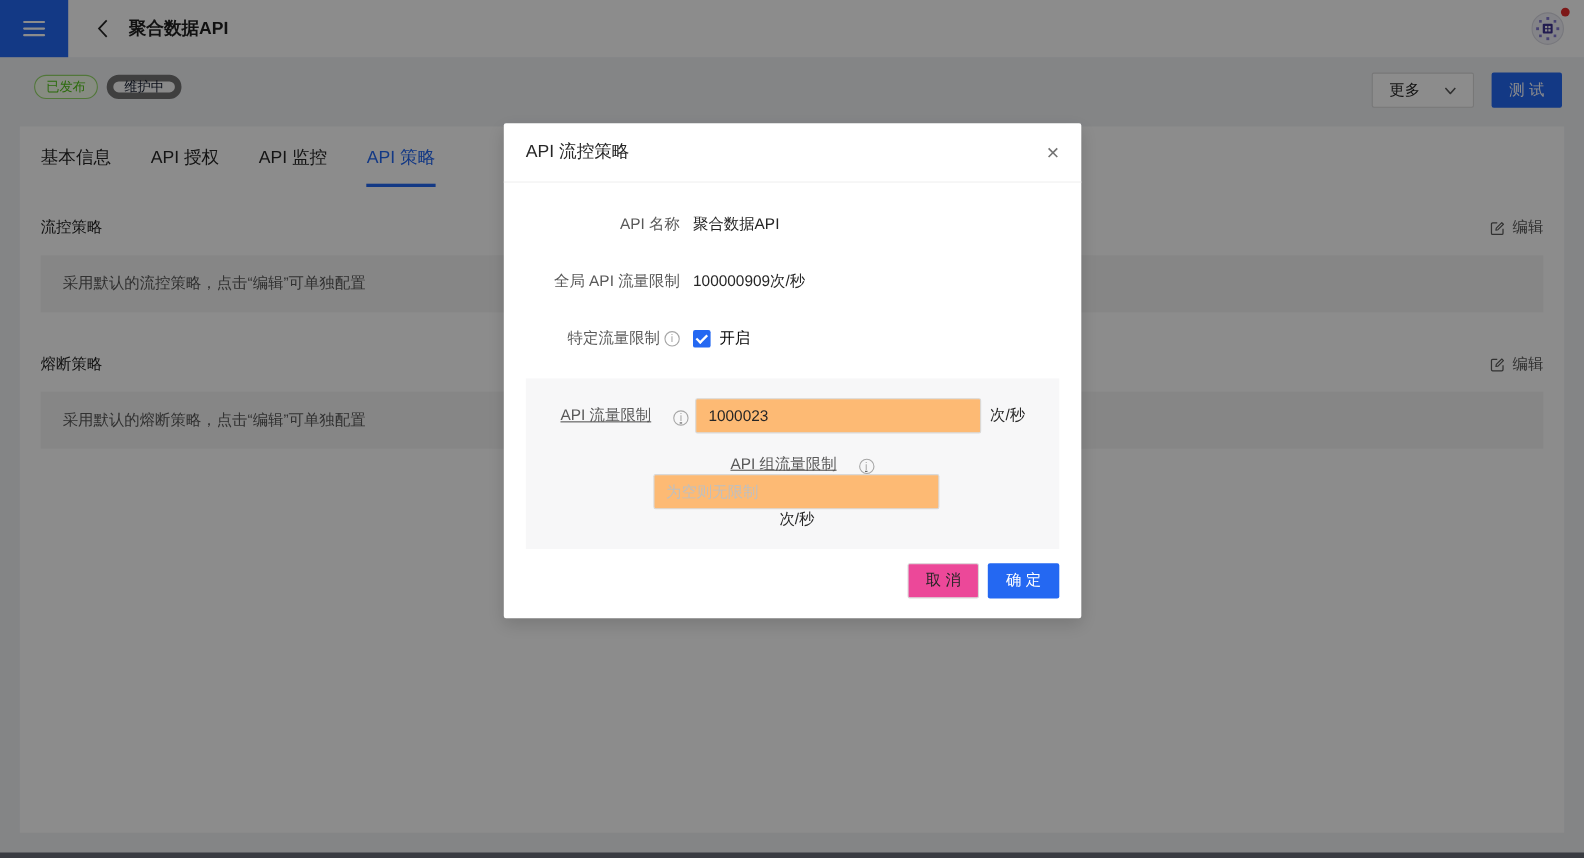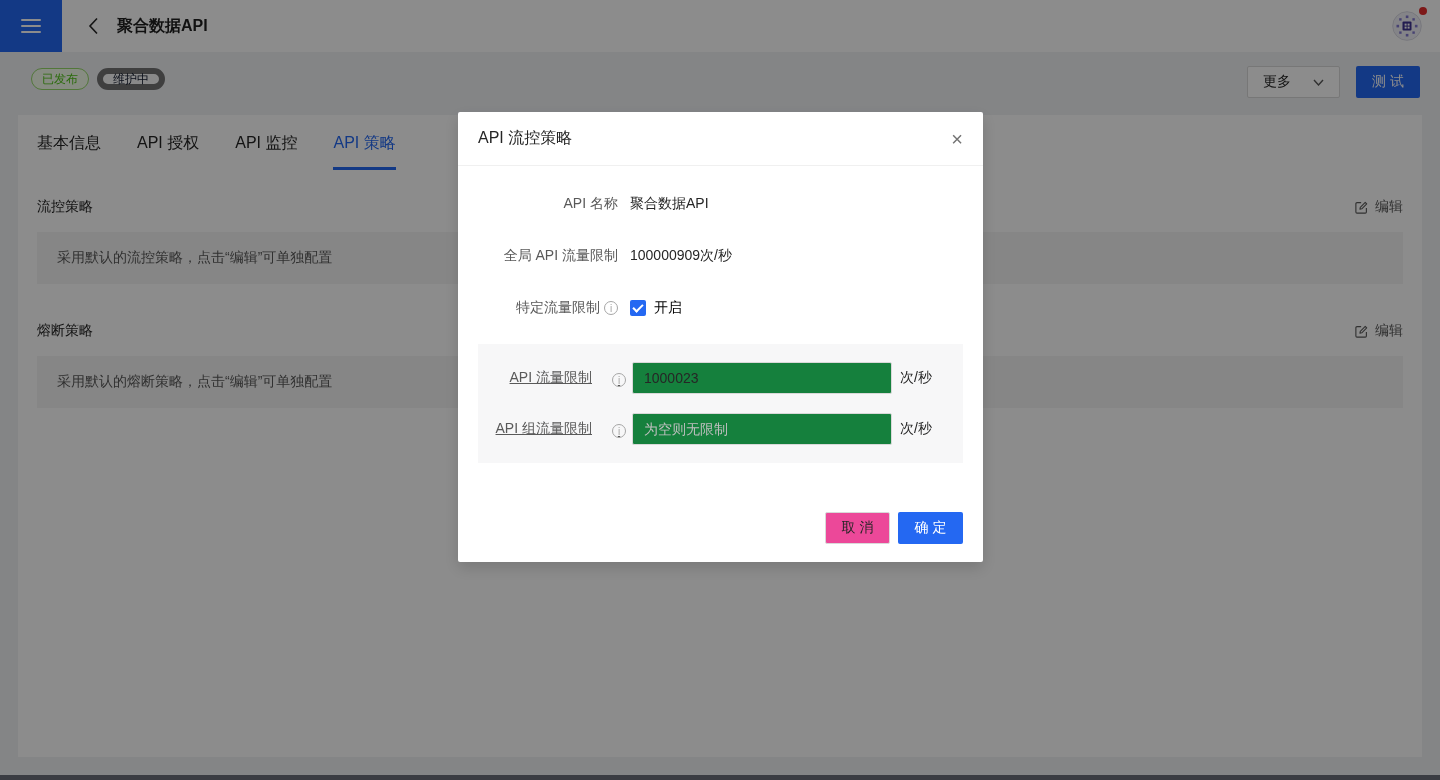--- a/index.html
+++ b/index.html
@@ -53,23 +53,23 @@
   .m-row { display:flex; align-items:center; min-height:32px; margin-bottom:20px; }
   .m-label { width:140px; flex:none; display:inline-flex; justify-content:flex-end; align-items:center; gap:4px; font-size:14px; color:#595959; text-align:right; }
   .m-value { margin-left:12px; font-size:14px; color:#262626; }
   .info-icon { width:14px; height:14px; flex:none; border:1px solid #a6a6a6; border-radius:50%; color:#a6a6a6; font-size:10px; font-style:normal; display:inline-flex; align-items:center; justify-content:center; }
   .checkbox { width:16px; height:16px; margin-left:12px; background:#2468f2; border-radius:2px; position:relative; cursor:pointer; flex:none; }
   .checkbox::after { content:""; position:absolute; left:5px; top:2px; width:4px; height:8px; border:solid #fff; border-width:0 2px 2px 0; transform:rotate(45deg); }
   .toggle-label { margin-left:8px; font-size:14px; color:#000000; }
 
   .panel { background:#f7f7f8; padding:18px 0; }
   .p-row { display:flex; align-items:center; }
-  .p-row + .p-row { margin-top:19px; }
+  .p-row + .p-row { margin-top:19px;flex-direction:column; }
   .p-label { width:148px; flex:none; display:inline-flex; justify-content:flex-end; align-items:flex-end; gap:20px; font-size:14px; color:#595959;text-decoration:underline; }
-  .p-input { width:260px; height:32px; margin-left:6px; border:1px solid #d9d9d9; border-radius:2px; padding:0 11px; font-size:14px; color:#262626; background:#15803d; outline:none; font-family:inherit; }
+  .p-input { width:260px; height:32px; margin-left:6px; border:1px solid #d9d9d9; border-radius:2px; padding:0 11px; font-size:14px; color:#262626; background:#fdba74; outline:none; font-family:inherit; }
   .p-input::placeholder { color:#bfbfbf; }
   .p-unit { margin-left:8px; font-size:14px; color:#262626; }
 
   .modal-footer { position:absolute; right:20px; bottom:18px; display:flex; gap:8px; }
   .btn-cancel { width:65px; height:32px; background:#ec4899; border:1px solid #d9d9d9; border-radius:2px; font-size:14px; color:#262626; display:flex; align-items:center; justify-content:center; cursor:pointer;text-align:right; }
   .btn-ok { width:65px; height:32px; background:#2468f2; border:none; border-radius:2px; font-size:14px; color:#fff; display:flex; align-items:center; justify-content:center; cursor:pointer; }
 </style>
 </head>
 <body>
 

